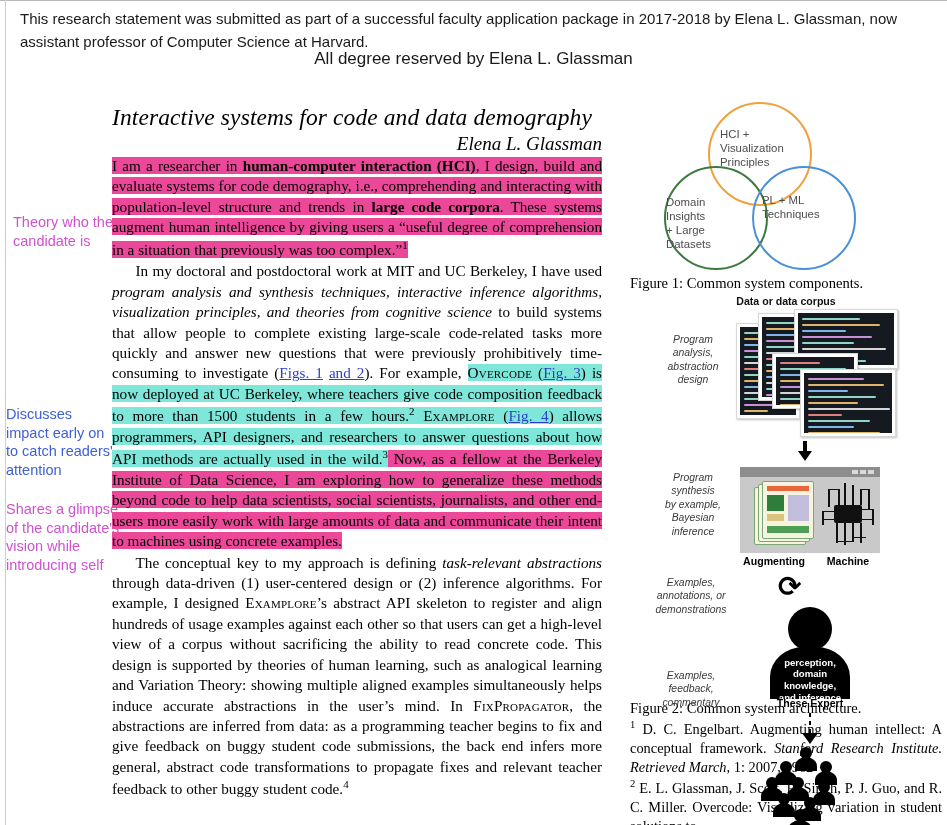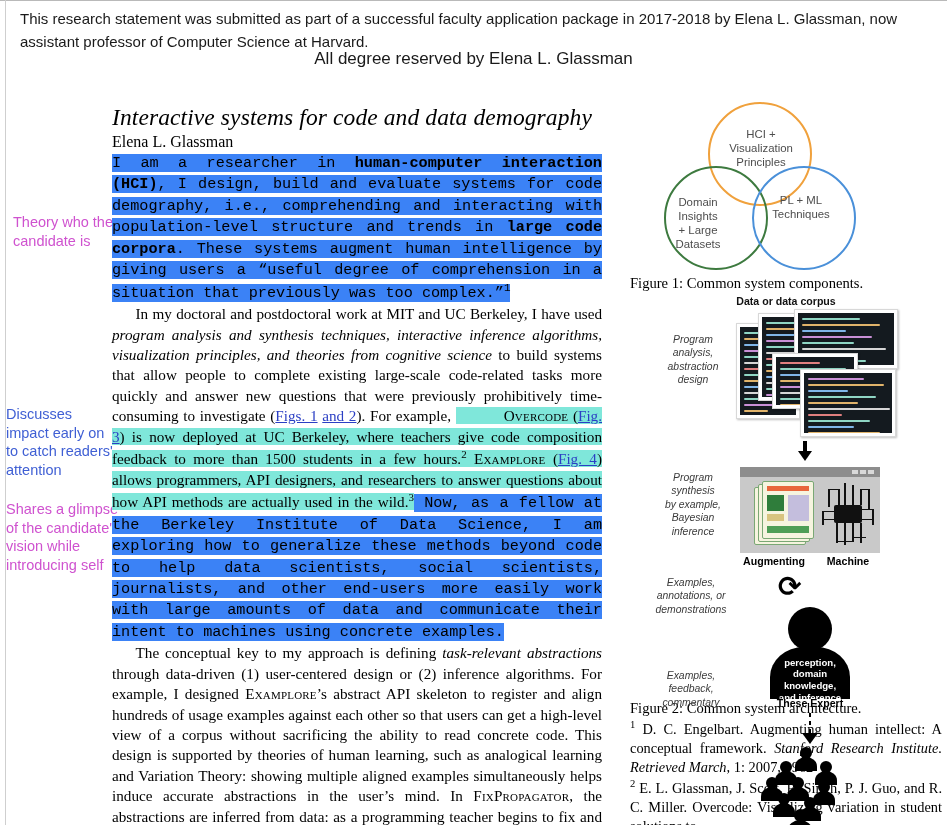--- a/index.html
+++ b/index.html
@@ -51,39 +51,39 @@
   
   .doc{
     position:absolute; left:112px; top:104px; width:490px;
   }
   h1.title{
     margin:0 0 2px 0;
     font-size:23.5px; font-style:italic; font-weight:400;
     letter-spacing:.1px;
   }
   .author{
-    font-size:16px; margin:0 0 1px 0;
+    font-size:19px; font-style:italic; margin:0 0 1px 0;text-align:right;
   }
   .date{
     font-size:18px; font-style:italic; margin:0 0 14px 0;
   }
 
   p.body{
     margin:0 0 0 0;
     font-size:15.2px;
     line-height:1.345;
     text-align:justify;
     text-justify:inter-word;
     hyphens:none;
   }
   p.body.indent{ text-indent:1.55em; }
   p.body + p.body{ margin-top:1px; }
 
-  .hl-pink{ background:#3b82f6;font-family:Liberation Mono, monospace; }
-  .hl-cyan{ background:#7fe7da;padding-left:48px; }
+  .hl-pink{ background:#ec4899; }
+  .hl-cyan{ background:#7fe7da; }
   .it{ font-style:italic; }
   .bd{ font-weight:bold; }
   .sc{ font-variant:small-caps; letter-spacing:.2px; }
   .lnk{ color:#2b3fc4; text-decoration:underline; }
   sup{ font-size:.72em; }
 
   
   .rightcol{
     position:absolute; left:630px; top:100px; width:312px;
   }
@@ -98,21 +98,21 @@
     position:relative; width:312px; height:170px; margin:0 auto;
   }
   .venn-circle{
     position:absolute; border-radius:50%;
     border:2.2px solid #000; background:transparent;
   }
   #venn-top{ left:78px; top:2px;  width:104px; height:104px; border-color:#f0a13c; }
   #venn-left{ left:34px; top:66px; width:104px; height:104px; border-color:#3d7a3f; }
   #venn-right{ left:122px;top:66px; width:104px; height:104px; border-color:#4a90d9; }
   .venn-label{
-    position:absolute; text-align:center;
+    position:absolute; 
     font-family:"Liberation Sans", sans-serif;
     font-size:11.4px; line-height:1.22; color:#4d4d4d;
     white-space:pre-line;
   }
   #venn-label-top{ left:90px; top:28px; width:82px; }
   #venn-label-left{ left:36px; top:96px; width:64px; }
   #venn-label-right{ left:132px;top:94px;width:78px; }
 
   
   .fig2{

